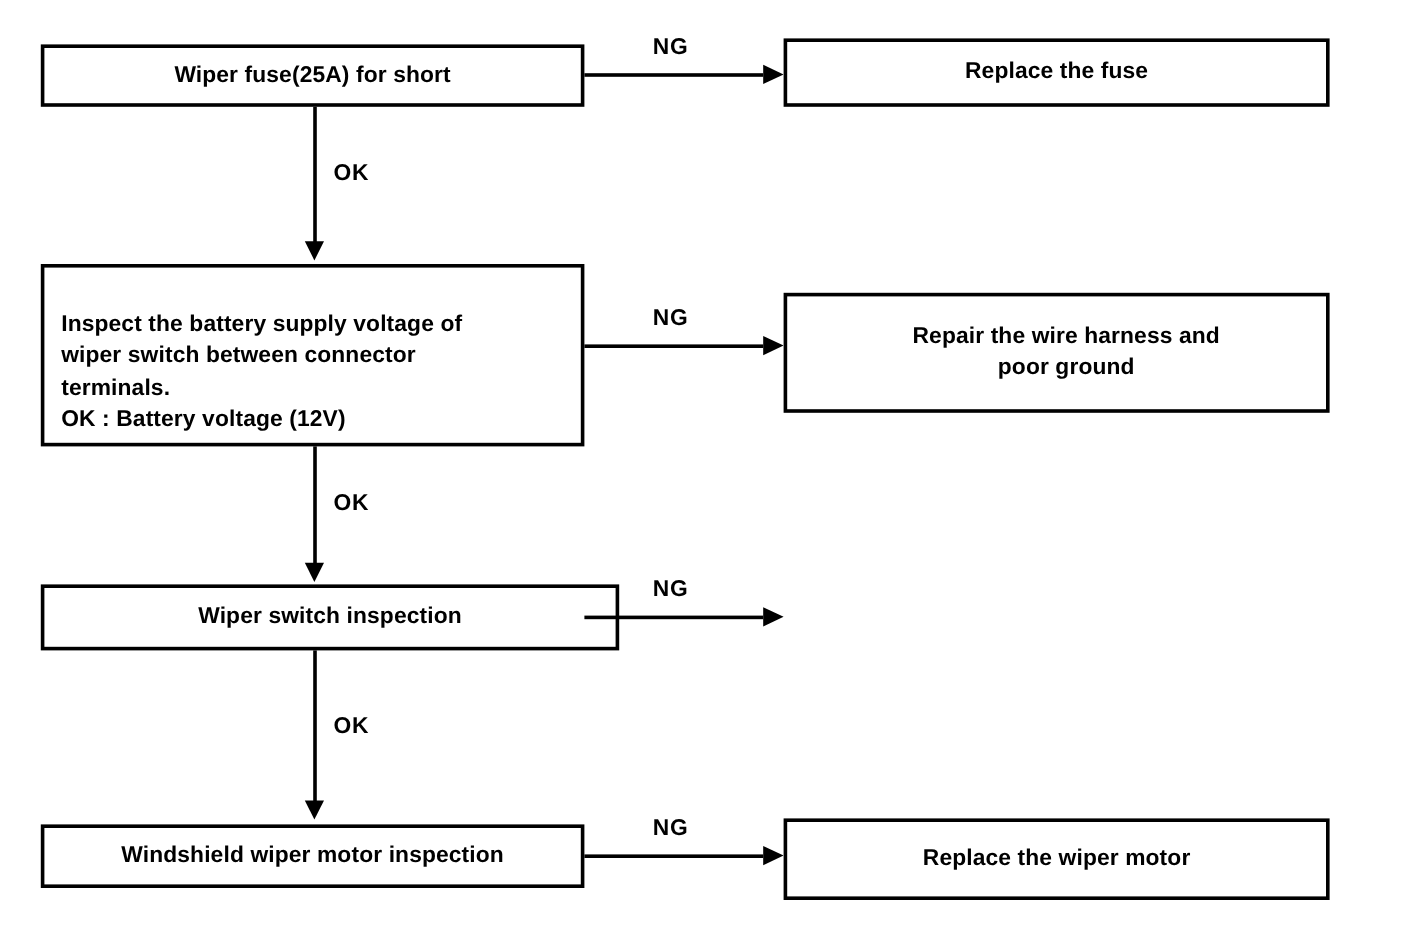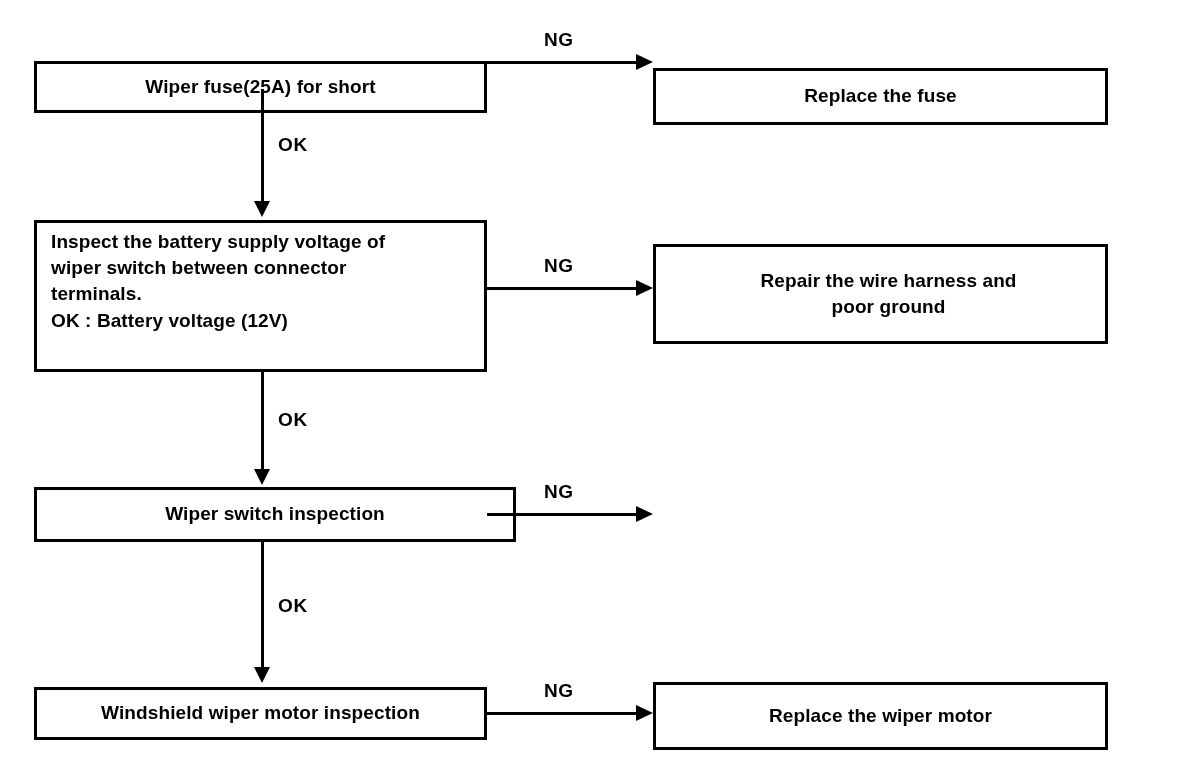--- a/index.html
+++ b/index.html
@@ -32,21 +32,21 @@
     line-height: 1.38;
   }
   .node.center {
     justify-content: center;
     text-align: center;
   }
   .node.left-align {
     justify-content: flex-start;
     text-align: left;
     padding: 6px 14px;
-    align-items: flex-start;
+    align-items: flex-end;
   }
   .node-text {
     display: block;
     white-space: pre-line;
   }
 
   
   .vline {
     position: absolute;
     width: 3px;
@@ -84,29 +84,29 @@
     font-weight: bold;
     letter-spacing: 0.6px;
     white-space: nowrap;
   }
 </style>
 </head>
 <body>
 
 <div id="canvas">
 
-  <div class="node center" style="left:34px; top:37px; width:453px; height:52px;margin-top:24px;">
+  <div class="node center" style="left:34px; top:37px; width:453px; height:52px;">
     <span class="node-text">Wiper fuse(25A) for short</span>
   </div>
 
   <div class="hline" style="left:487px; top:61px; width:149px;"></div>
   <div class="arrow-right" style="left:636px; top:54px;"></div>
   <div class="edge-label" style="left:544px; top:29px;">NG</div>
 
-  <div class="node center" style="left:653px; top:32px; width:455px; height:57px;margin-top:36px;">
+  <div class="node center" style="left:653px; top:32px; width:455px; height:57px;">
     <span class="node-text">Replace the fuse</span>
   </div>
 
   <div class="vline" style="left:261px; top:89px; height:116px;"></div>
   <div class="arrow-down" style="left:254px; top:201px;"></div>
   <div class="edge-label" style="left:278px; top:134px;">OK</div>
 
   <div class="node left-align" style="left:34px; top:220px; width:453px; height:152px;">
     <span class="node-text">Inspect the battery supply voltage of
 wiper switch between connector

